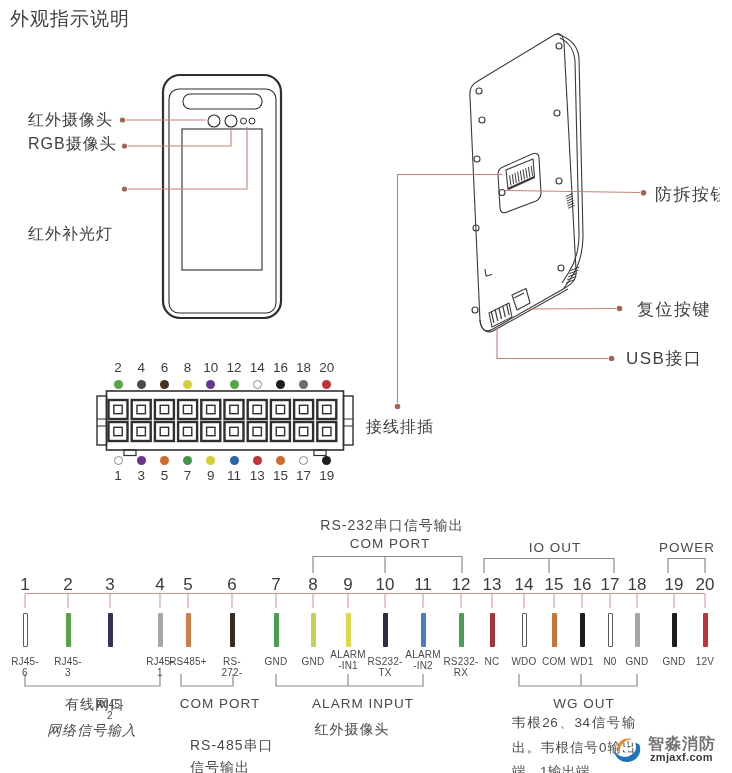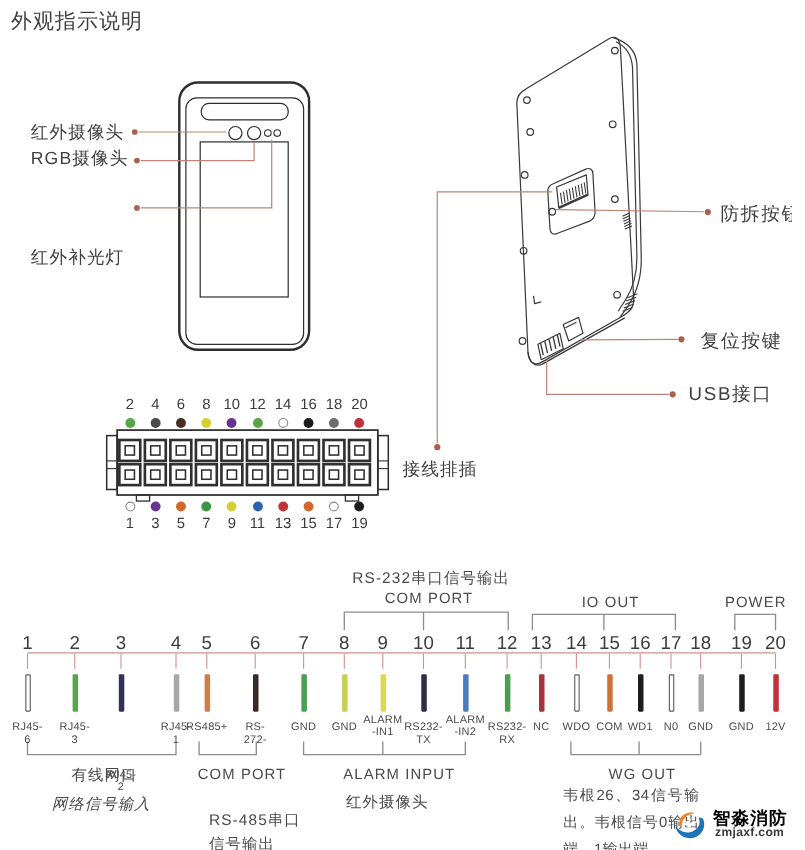--- a/index.html
+++ b/index.html
@@ -13,21 +13,21 @@
   .en-label{font-size:13.5px;letter-spacing:1px;color:#4a4a4a;}
   .cn-group{font-size:14px;letter-spacing:1px;color:#4a4a4a;}
   .prewrap{white-space:pre-line;margin-top:13px;}
   .pin-num{font-size:17px;color:#3c3c3c;}
   .pin-label{font-size:10px;color:#4a4a4a;letter-spacing:0.2px;line-height:10.5px;white-space:pre-line;text-align:center;}
   .pin-bar{width:5px;height:34px;border-radius:1px;}
   .pin-bar.white{background:#fff;border:1px solid #5a5a5a;width:5px;box-sizing:border-box;}
   .conn-num{font-size:13.5px;color:#3c3c3c;}
   .dot{width:9px;height:9px;border-radius:50%;}
   .dot.white{background:#fff;border:1px solid #8a8a8a;box-sizing:border-box;}
-  .logo-brand{font-size:16px;font-weight:bold;color:#000000;letter-spacing:1px;}
+  .logo-brand{font-size:16px;font-weight:bold;color:#737373;letter-spacing:1px;}
   .logo-domain{font-size:11px;font-weight:bold;color:#3a3a3a;letter-spacing:0.3px;}
 </style>
 </head>
 <body>
 
 <div id="page">
 
   <svg class="abs" style="left:0;top:0" width="732" height="773" viewBox="0 0 732 773">
 
     <g stroke="#2e2e2e" fill="none">

